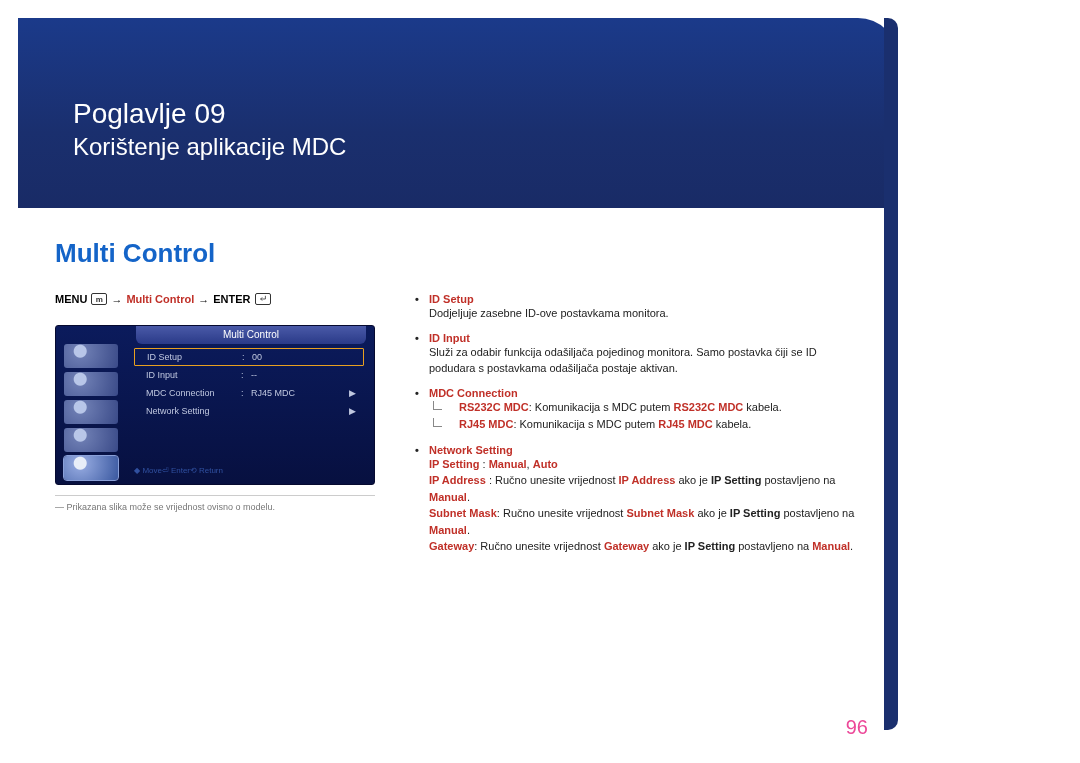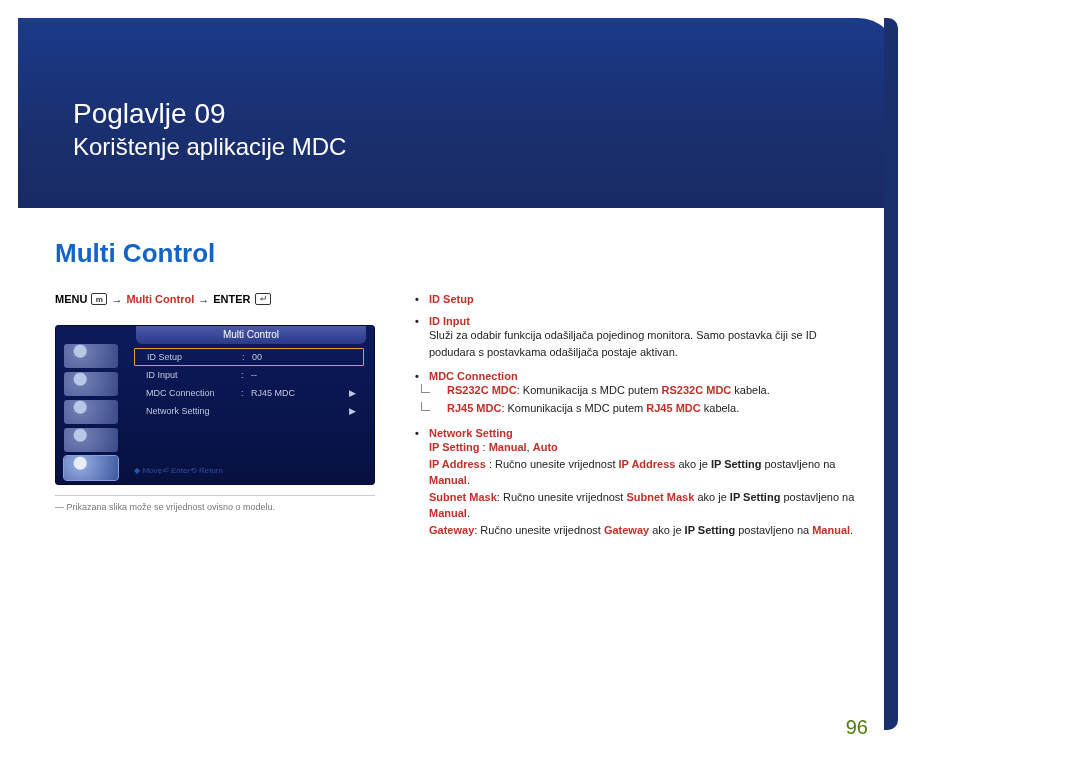--- a/index.html
+++ b/index.html
@@ -169,40 +169,40 @@
     font-size: 9px;
     color: #777;
   }
   
   .rc-list { list-style: none; }
   .rc-item { margin-bottom: 10px; }
   .rc-bullet-row { display: flex; gap: 6px; align-items: flex-start; }
   .rc-bullet { color: #222; font-weight: 700; width: 8px; }
   .rc-head { color: #c03028; font-weight: 700; }
   .rc-body { margin-left: 14px; line-height: 1.5; }
-  .rc-sub { margin-left: 16px; line-height: 1.6; position: relative; padding-left: 16px; }
+  .rc-sub { margin-left: 28px; line-height: 1.6; position: relative; padding-left: 16px; }
   .rc-sub::before {
     content: "";
     position: absolute;
     left: -10px;
     top: 2px;
     width: 8px;
     height: 8px;
     border-left: 1px solid #888;
     border-bottom: 1px solid #888;
   }
   .rc-sub + .rc-sub::before { top: 2px; }
   .b { font-weight: 700; }
   .red { color: #c03028; }
   .page-num {
     position: absolute;
     bottom: 24px;
     right: 48px;
     font-size: 20px;
-    color: #4d7c0f;
+    color: #ec4899;
   }
 </style>
 </head>
 <body>
 
 <div class="page">
   <div class="header-band">
     <div class="chapter-label">Poglavlje  09</div>
     <div class="chapter-title">Korištenje aplikacije MDC</div>
   </div>
@@ -275,20 +275,21 @@
       </div>
 
       <div class="right-col">
         <ul class="rc-list">
 
           <li class="rc-item">
             <div class="rc-bullet-row">
               <span class="rc-bullet">•</span>
               <span class="rc-head">ID Setup</span>
             </div>
+            <div class="rc-body">Dodjeljuje zasebne ID-ove postavkama monitora.</div>
           </li>
 
           <li class="rc-item">
             <div class="rc-bullet-row">
               <span class="rc-bullet">•</span>
               <span class="rc-head">ID Input</span>
             </div>
             <div class="rc-body">Služi za odabir funkcija odašiljača pojedinog monitora. Samo postavka čiji se ID podudara s postavkama odašiljača postaje aktivan.</div>
           </li>
 

